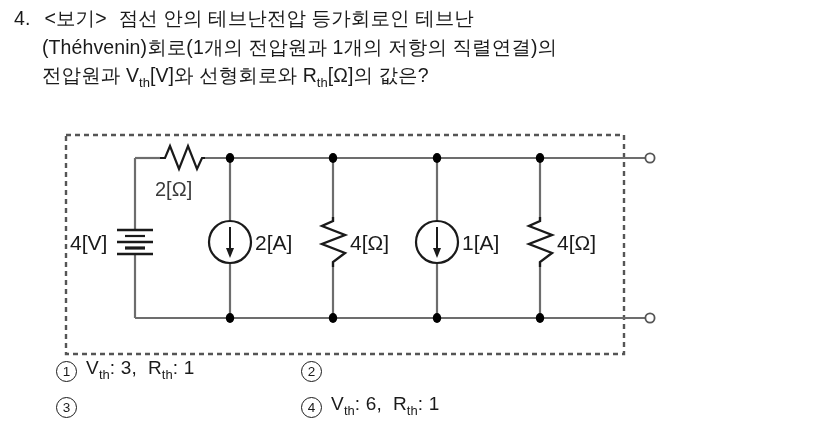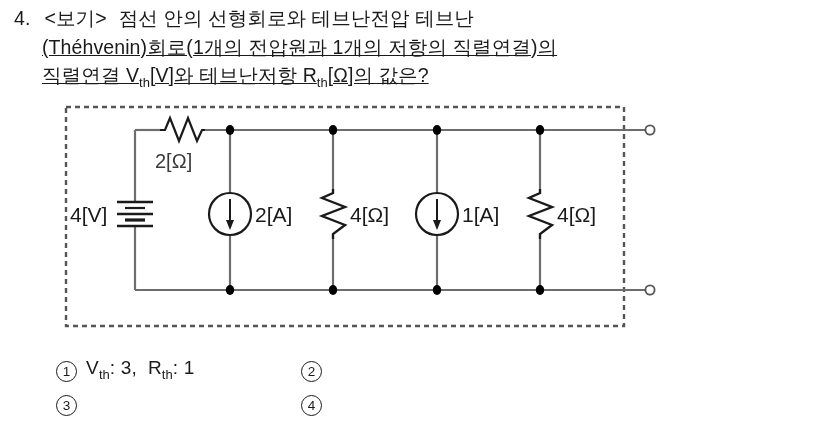--- a/index.html
+++ b/index.html
@@ -27,38 +27,37 @@
     font-size: 19.5px;
     line-height: 28.5px;
     white-space: nowrap;
     letter-spacing: 0.1px;
   }
   .q-line.first {
     text-indent: 0;
   }
   .q-line.indent {
     padding-left: 28px;
-    text-decoration: underline;
   }
   .qnum { margin-right: 7px; }
   .sp { display: inline-block; width: 7px; }
   .sp-wide { display: inline-block; width: 12px; }
   sub {
     font-size: 13px;
     vertical-align: baseline;
     position: relative;
     top: 5px;
     letter-spacing: 0;
   }
 
   
   #circuit-figure {
     position: absolute;
     left: 0px;
-    top: 96px;
+    top: 124px;
     width: 700px;
     height: 232px;
   }
   #circuit-svg { display: block; }
 
   
   #choices {
     position: absolute;
     left: 56px;
     top: 357px;
@@ -91,27 +90,27 @@
     top: 2px;
     flex: 0 0 auto;
   }
   .choice-text { letter-spacing: 0.2px; }
 </style>
 </head>
 <body>
 
 <div id="question-block">
   <div class="q-line first">
-    <span class="qnum">4.</span><span class="sp"></span><span>&lt;보기&gt;</span><span class="sp-wide"></span><span>점선 안의 선형회로와 테브난전압 테브난</span>
+    <span class="qnum">4.</span><span class="sp"></span><span>&lt;보기&gt;</span><span class="sp-wide"></span><span>점선 안의 테브난전압 등가회로인 테브난</span>
   </div>
   <div class="q-line indent">
     <span>(Théhvenin)회로(1개의 전압원과 1개의 저항의 직렬연결)의</span>
   </div>
   <div class="q-line indent">
-    <span>직렬연결 V</span><sub>th</sub><span>[V]와 테브난저항 R</span><sub>th</sub><span>[Ω]의 값은?</span>
+    <span>전압원과 V</span><sub>th</sub><span>[V]와 선형회로와 R</span><sub>th</sub><span>[Ω]의 값은?</span>
   </div>
 </div>
 
 <div id="circuit-figure">
   <svg id="circuit-svg" width="700" height="232" viewBox="0 0 700 232">
 
     <rect x="66" y="11" width="558" height="219" fill="none" stroke="#555555" stroke-width="2.4" stroke-dasharray="5 4"></rect>
 
     <g stroke="#6d6d6d" stroke-width="2.2" fill="none" stroke-linecap="butt">
 
@@ -195,16 +194,17 @@
       <span class="marker">2</span>
     </div>
   </div>
 
   <div class="choice-row">
     <div class="choice col1">
       <span class="marker">3</span>
     </div>
     <div class="choice">
       <span class="marker">4</span>
+      <span class="choice-text"><span>V</span><sub>th</sub><span>: 6,</span>&nbsp; <span>R</span><sub>th</sub><span>: 1</span></span>
     </div>
   </div>
 
 </div>
 
 </body></html>

